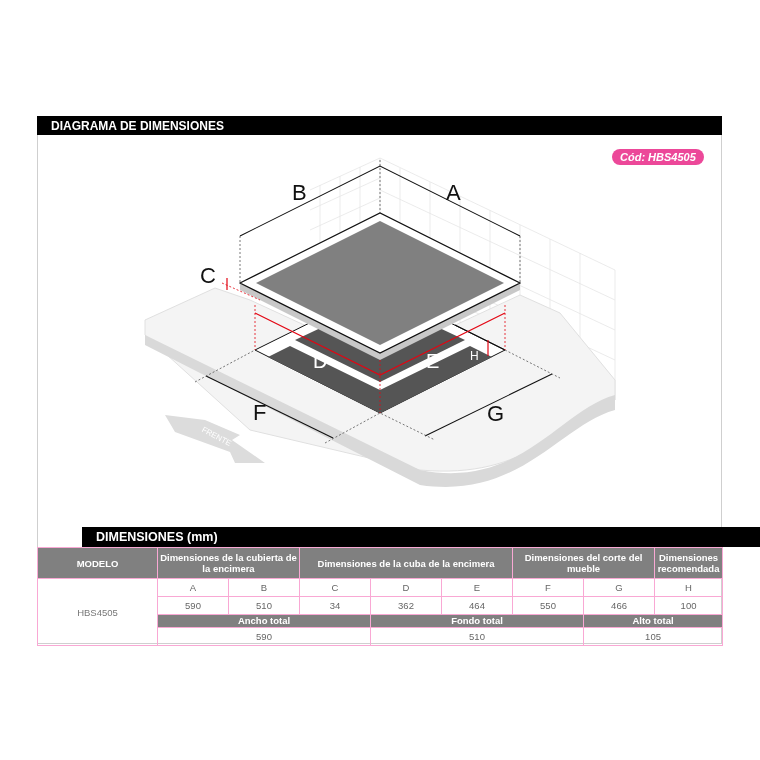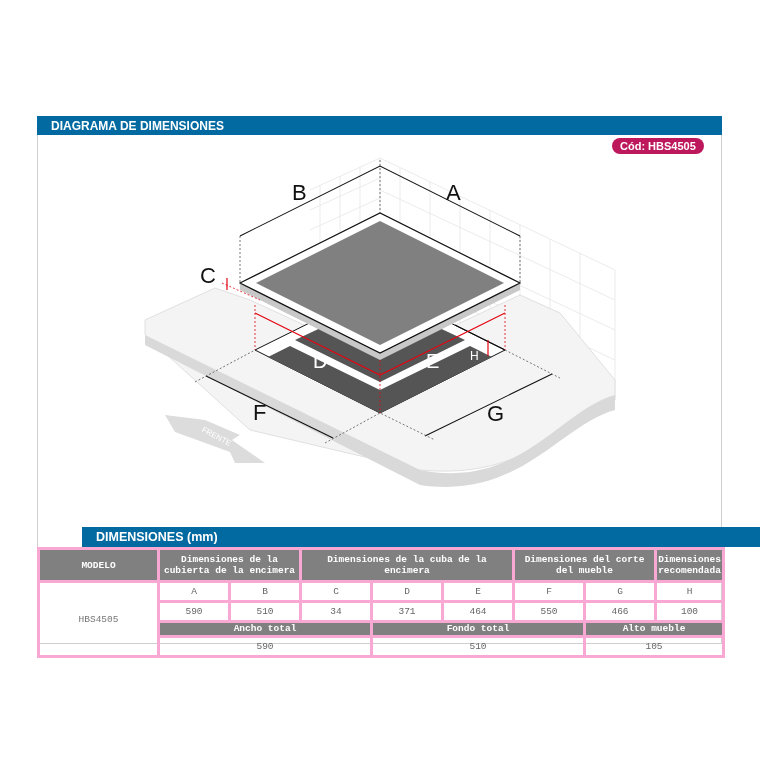--- a/index.html
+++ b/index.html
@@ -1,24 +1,24 @@
 <!DOCTYPE html>
 <html><head>
 <meta charset="utf-8">
 <style>
   html,body{margin:0;padding:0;background:#fff;}
   body{width:760px;height:760px;position:relative;font-family:"Liberation Sans",sans-serif;overflow:hidden;}
   .frame{position:absolute;left:37px;top:116px;width:685px;height:528px;border:1px solid #cfcfcf;border-top:none;box-sizing:border-box;}
-  .bar{position:absolute;left:37px;width:685px;background:#0369a1;color:#fff;font-weight:bold;font-size:12px;box-sizing:border-box;padding-left:14px;display:flex;align-items:center;}
+  .bar{position:absolute;left:37px;width:685px;background:#000000;color:#fff;font-weight:bold;font-size:12px;box-sizing:border-box;padding-left:14px;display:flex;align-items:center;}
   .bar.top{top:116px;height:19px;}
   .bar.bottom{top:527px;height:20px;font-size:12.5px;margin-left:45px;}
-  .badge{position:absolute;left:612px;top:138px;height:16px;padding:0 8px;border-radius:9px;background:#be185d;color:#fff;font-weight:bold;font-size:11px;line-height:16px;}
+  .badge{position:absolute;left:612px;top:149px;height:16px;padding:0 8px;border-radius:9px;background:#ec4899;color:#fff;font-weight:bold;font-size:11px;line-height:16px;font-style:italic;}
   svg.diagram{position:absolute;left:37px;top:135px;}
   table{position:absolute;left:37px;top:547px;width:685px;border-collapse:collapse;table-layout:fixed;font-size:9.5px;color:#666;}
-  td,th{border:3px solid #f9a8d4;text-align:center;padding:0;font-family:Liberation Mono, monospace;}
+  td,th{border:1px solid #f9a8d4;text-align:center;padding:0;}
   th{background:#808080;color:#fff;font-weight:bold;font-size:9.5px;line-height:11px;}
   .hrow th{height:30px;}
   .lrow td{height:17px;}
   .vrow td{height:17px;}
   .trow th{height:12px;line-height:12px;text-align:center;}
   .tvrow td{height:17px;}
   .model{color:#777;}
 </style>
 </head>
 <body>
@@ -126,30 +126,30 @@
     <td>D</td>
     <td>E</td>
     <td>F</td>
     <td>G</td>
     <td>H</td>
   </tr>
   <tr class="vrow">
     <td>590</td>
     <td>510</td>
     <td>34</td>
-    <td>371</td>
+    <td>362</td>
     <td>464</td>
     <td>550</td>
     <td>466</td>
     <td>100</td>
   </tr>
   <tr class="trow">
     <th colspan="3" style="width:189px">Ancho total</th>
     <th colspan="3">Fondo total</th>
-    <th colspan="2">Alto mueble</th>
+    <th colspan="2">Alto total</th>
   </tr>
   <tr class="tvrow">
     <td colspan="3">590</td>
     <td colspan="3">510</td>
     <td colspan="2">105</td>
   </tr>
 </tbody>
   </table>
 
 </body></html>

